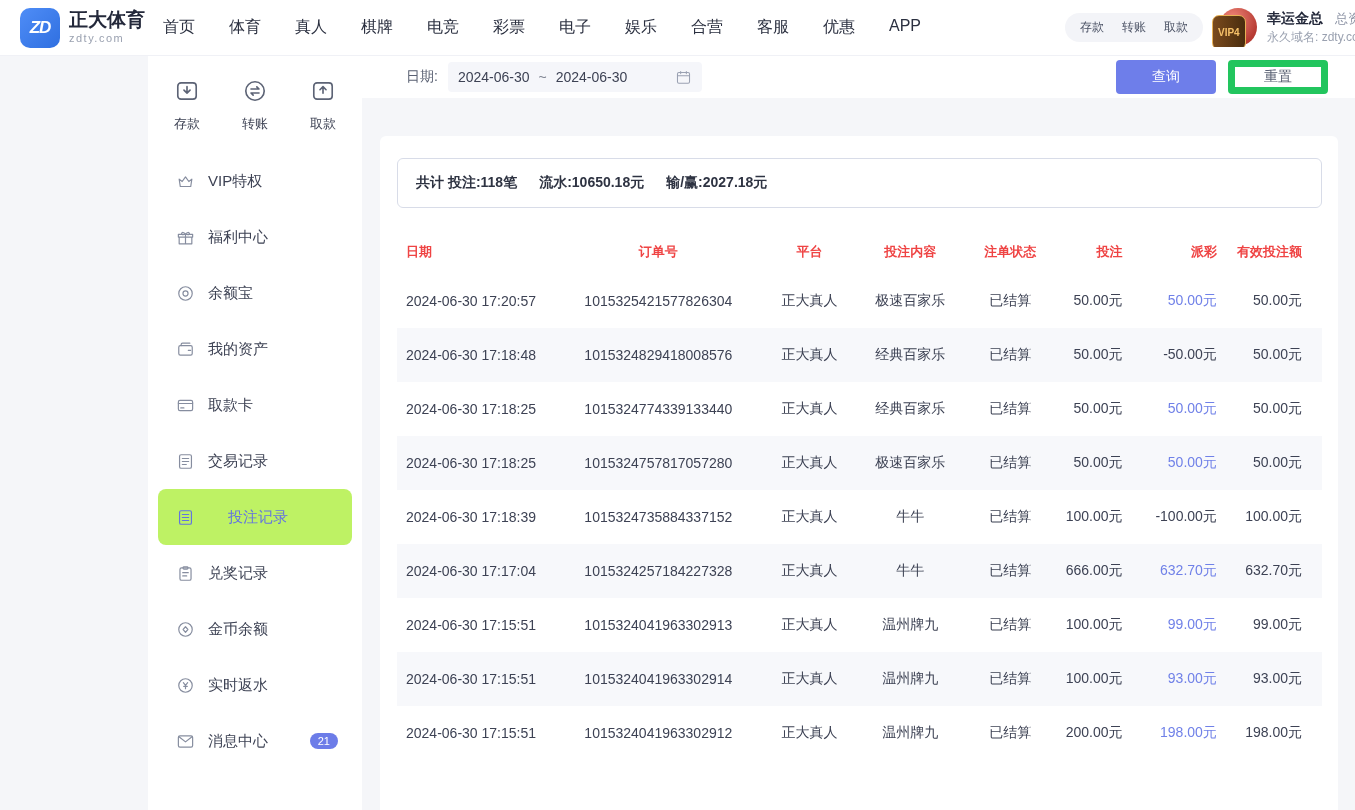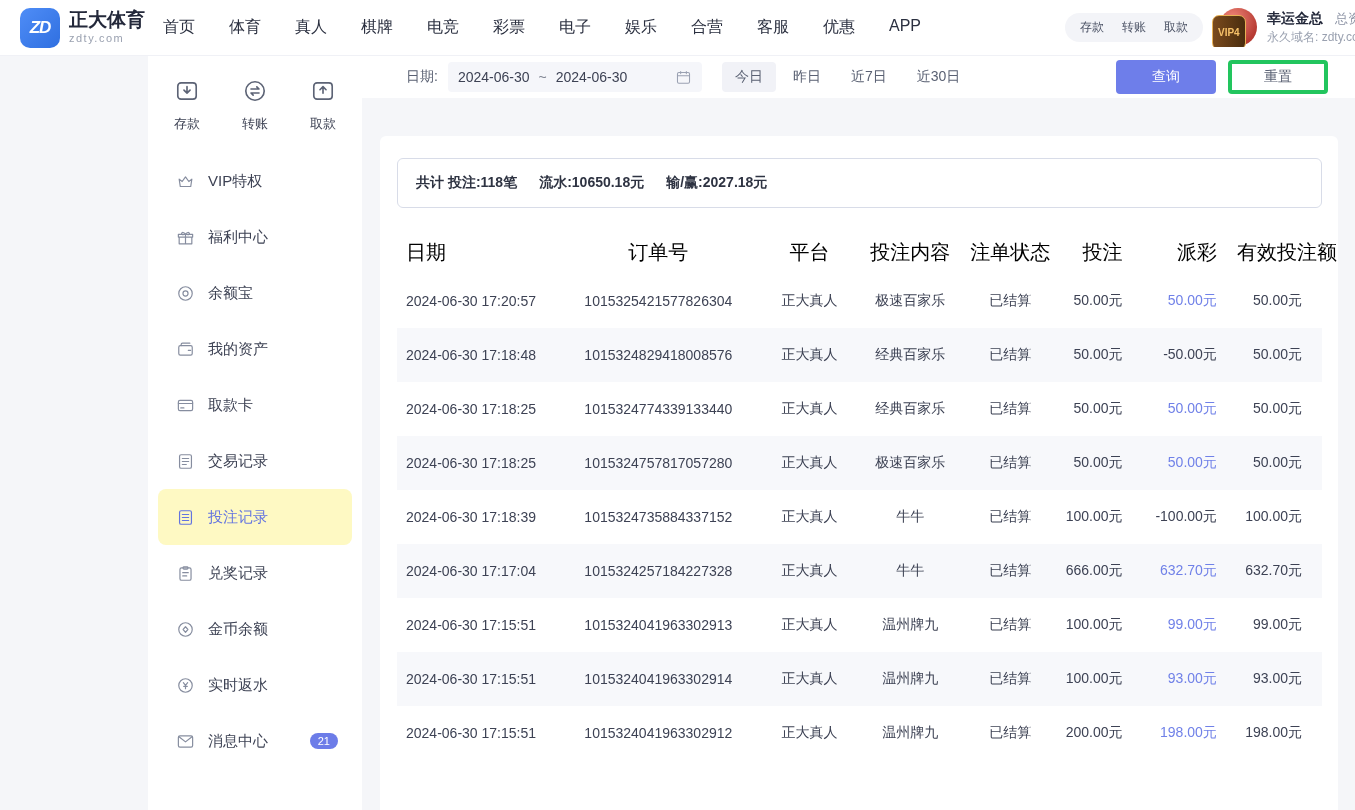--- a/index.html
+++ b/index.html
@@ -29,46 +29,46 @@
 
   
   .sidebar{position:absolute;left:148px;top:56px;width:214px;height:754px;background:#fff;overflow:hidden;}
   .sb-quick{display:flex;justify-content:space-between;padding:22px 26px 14px;}
   .sb-quick-item{display:flex;flex-direction:column;align-items:center;gap:7px;cursor:pointer;color:#5c6375;}
   .sb-quick-item .lbl{font-size:13px;color:#3d4254;}
   .sb-menu{padding-top:6px;}
   .sb-item{display:flex;align-items:center;height:56px;padding:0 14px 0 18px;margin:0 10px;border-radius:8px;cursor:pointer;}
   .sb-item .ico{display:flex;color:#868d9f;margin-right:13px;}
   .sb-item .lbl{font-size:15px;color:#3d4254;}
-  .sb-item.active{background:#fef9c3;}
+  .sb-item.active{background:#bef264;gap:20px;}
   .sb-item.active .lbl{color:#6374e0;}
   .sb-item.active .ico{color:#6374e0;}
   .sb-badge{margin-left:auto;background:#6c7ce8;color:#fff;font-size:11px;padding:2px 8px;border-radius:10px;}
 
   
   .filter-strip{position:absolute;left:362px;top:56px;width:993px;height:42px;background:#fff;display:flex;align-items:center;padding-left:44px;}
   .f-label{font-size:14px;color:#5a6173;margin-right:10px;white-space:nowrap;}
   .date-box{display:flex;align-items:center;gap:9px;background:#f5f6fa;border-radius:4px;height:30px;padding:0 10px;width:254px;font-size:14px;color:#3d4254;cursor:pointer;}
   .date-box .sep{color:#7b818f;}
   .date-box .cal{margin-left:auto;color:#9aa1b2;display:flex;}
   .f-ranges{display:flex;margin-left:20px;gap:4px;}
   .f-range{font-size:14px;color:#5a6173;padding:6px 13px;border-radius:4px;cursor:pointer;white-space:nowrap;}
   .f-range.active{background:#f1f2f7;}
   .f-actions{margin-left:auto;display:flex;gap:12px;padding-right:27px;}
   .btn{width:100px;height:34px;border-radius:4px;font-size:14px;display:flex;align-items:center;justify-content:center;cursor:pointer;border:none;}
   .btn-primary{background:#6e7eea;color:#fff;}
-  .btn-plain{background:#fff;border:4px solid #22c55e;color:#5a6173;}
+  .btn-plain{background:#fff;border:7px solid #22c55e;color:#5a6173;}
 
   
   .main-card{position:absolute;left:380px;top:136px;width:958px;height:692px;background:#fff;border-radius:6px;padding:22px 16px 0 17px;overflow:hidden;}
   .summary-box{border:1px solid #d8dce8;border-radius:6px;padding:15px 18px;font-size:14px;font-weight:bold;color:#2e3342;margin-bottom:22px;white-space:nowrap;}
   .summary-box span{margin-right:22px;}
 
   table.records{width:100%;border-collapse:collapse;table-layout:fixed;}
-  .records th{height:44px;font-size:20px;font-weight:normal;color:#000000;text-align:center;white-space:nowrap;}
+  .records th{height:44px;font-size:13px;font-weight:bold;color:#ef4444;text-align:center;white-space:nowrap;}
   .records td{height:54px;font-size:14px;color:#3d4254;text-align:center;white-space:nowrap;overflow:hidden;}
   .records th:first-child,.records td:first-child{text-align:left;padding-left:9px;}
   .records th:nth-child(n+6),.records td:nth-child(n+6){text-align:right;padding-right:20px;}
   .records tbody tr:nth-child(even){background:#f7f8fb;}
   .records td.pos{color:#7081e8;}
 </style>
 </head>
 <body>
 
 <div class="navbar">
@@ -246,26 +246,20 @@
     <span>2024-06-30</span>
     <span class="sep">~</span>
     <span>2024-06-30</span>
     <span class="cal">
         <svg width="17" height="17" viewBox="0 0 24 24" fill="none" stroke="currentColor" stroke-width="1.5" stroke-linecap="round" stroke-linejoin="round" aria-hidden="true">
           <rect x="3.5" y="5" width="17" height="15" rx="2"></rect>
           <path d="M3.5 9.5h17M8 3.5v3M16 3.5v3"></path>
         </svg>
       </span>
   </div>
-  <div class="f-ranges">
-      <span class="f-range active">今日</span>
-      <span class="f-range">昨日</span>
-      <span class="f-range">近7日</span>
-      <span class="f-range">近30日</span>
-    </div>
   <div class="f-actions">
     <button class="btn btn-primary">查询</button>
     <button class="btn btn-plain">重置</button>
   </div>
 </div>
 
 <div class="main-card">
   <div class="summary-box"><span>共计 投注:118笔</span><span>流水:10650.18元</span><span>输/赢:2027.18元</span></div>
   <table class="records">
     <colgroup>

